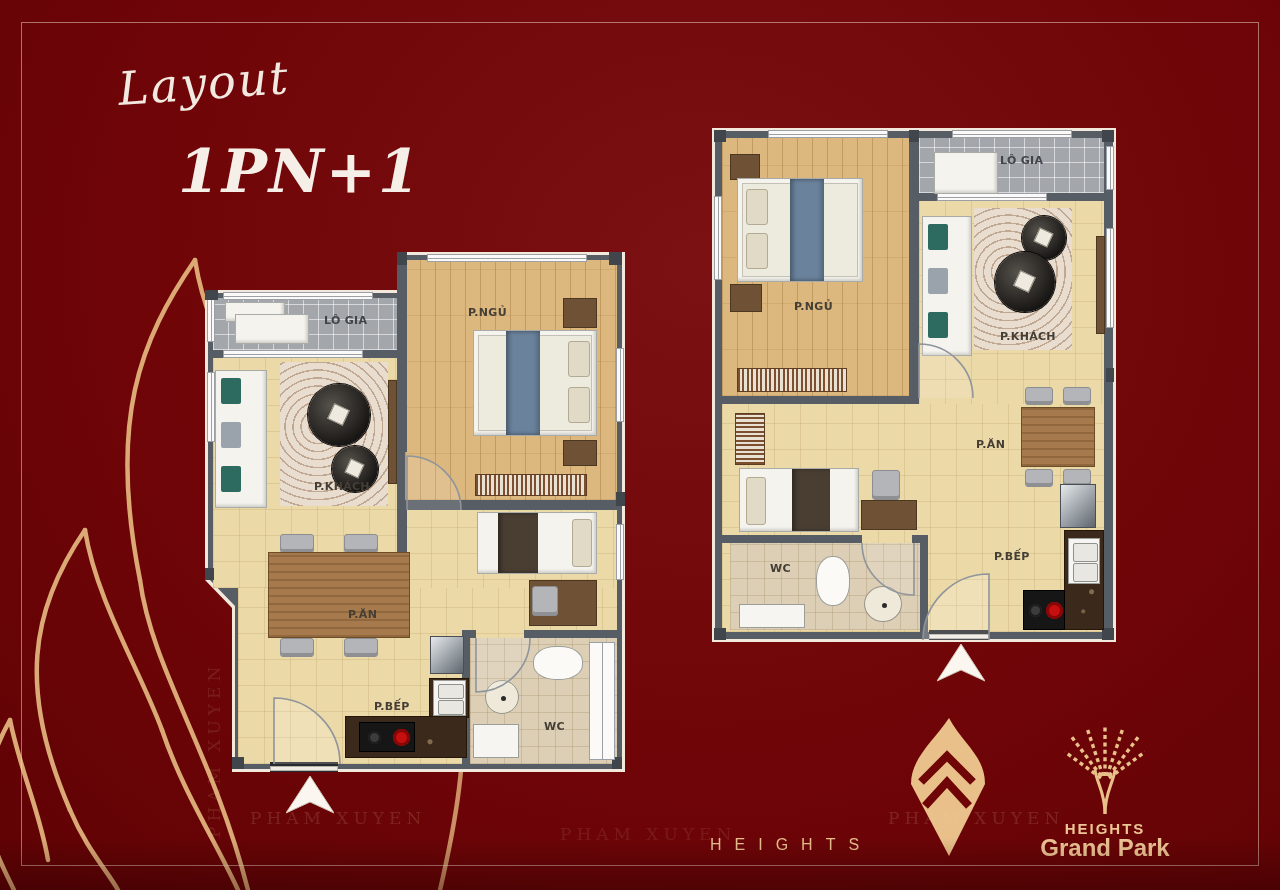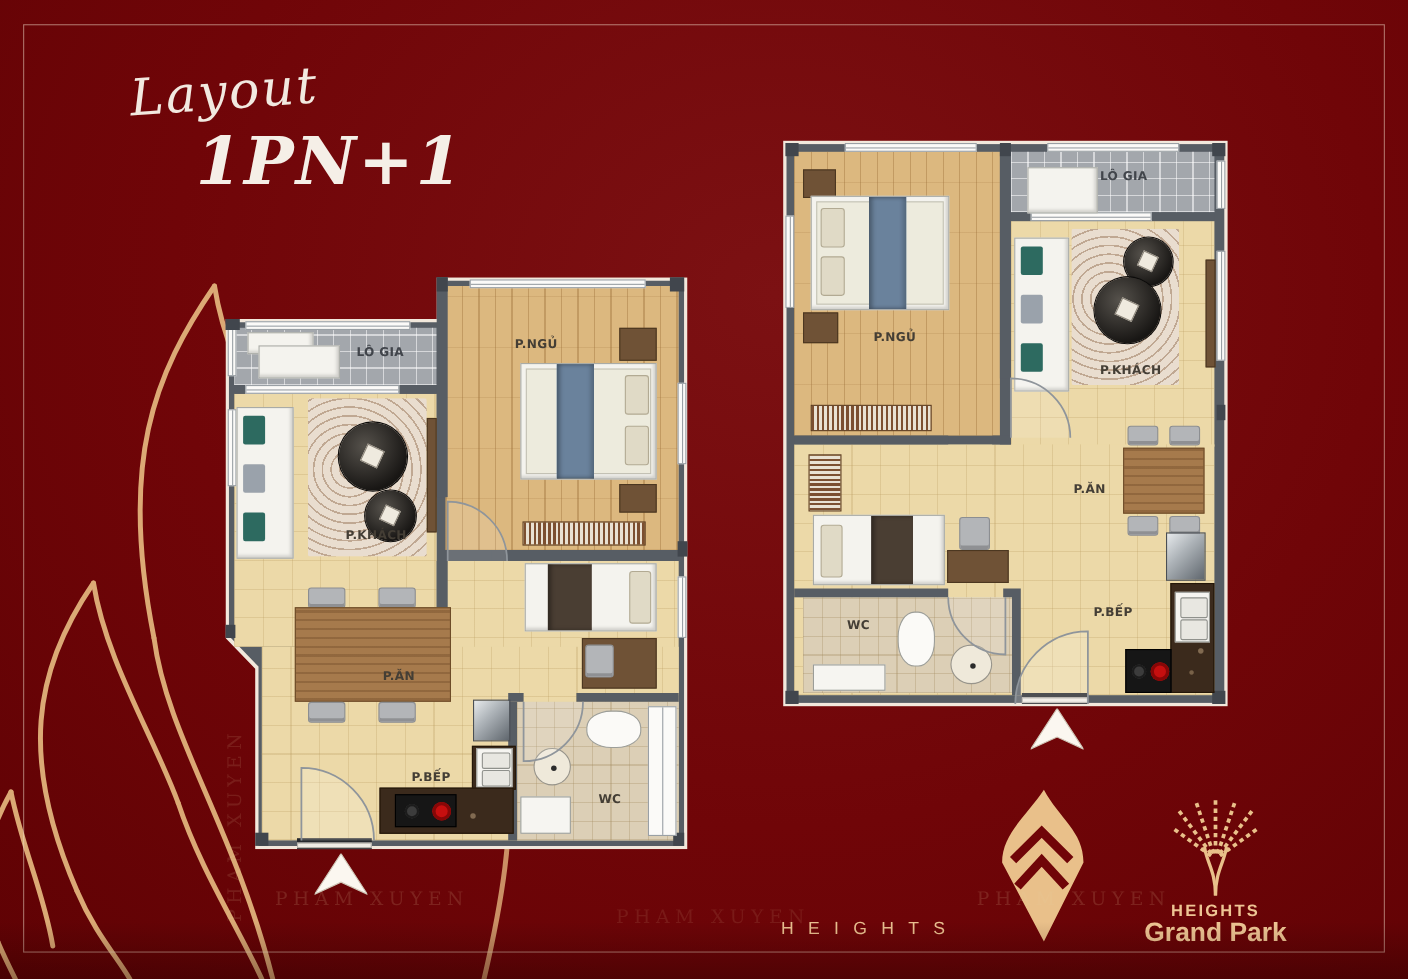--- a/index.html
+++ b/index.html
@@ -12,21 +12,21 @@
   
   .frame{position:absolute;left:21px;top:22px;right:21px;bottom:24px;
     border:1px solid rgba(244,226,205,.5);pointer-events:none;}
   .bottomshade{position:absolute;left:0;right:0;bottom:0;height:52px;
     background:linear-gradient(rgba(30,0,0,0), rgba(30,0,0,.35));}
   
   .t-script{position:absolute;left:118px;top:56px;font:italic 46px "DejaVu Serif", serif;
     color:#f2e9e0;transform:rotate(-4deg);letter-spacing:2px;}
   .t-line{position:absolute;left:178px;top:112px;display:flex;align-items:baseline;gap:18px;color:#f5efe7;}
   .t-unitlabel{font:italic 700 38px "DejaVu Serif", serif;letter-spacing:3px;}
-  .t-unittype{font:italic 700 60px "DejaVu Serif", serif;letter-spacing:2px;}
+  .t-unittype{font:italic 700 60px "DejaVu Serif", serif;letter-spacing:2px;margin-top:24px;}
   .t-area{position:absolute;left:340px;top:184px;font:28px "DejaVu Serif", serif;
     color:#efe7dd;letter-spacing:2px;}
   
   .plan{position:absolute;}
   .lp-out{left:0;top:0;width:436px;height:528px;background:#f2e8dc;
     clip-path:polygon(205px 0,433px 0,433px 520px,40px 520px,40px 356px,13px 328px,13px 38px,205px 38px);}
   .lp-in{left:0;top:0;width:436px;height:528px;background:#575d64;
     clip-path:polygon(208px 3px,430px 3px,430px 517px,43px 517px,43px 354px,16px 326px,16px 41px,208px 41px);}
   .rp-out{left:0;top:0;width:404px;height:514px;background:#f2e8dc;}
   .rp-in{left:3px;top:3px;width:398px;height:508px;background:#575d64;}

